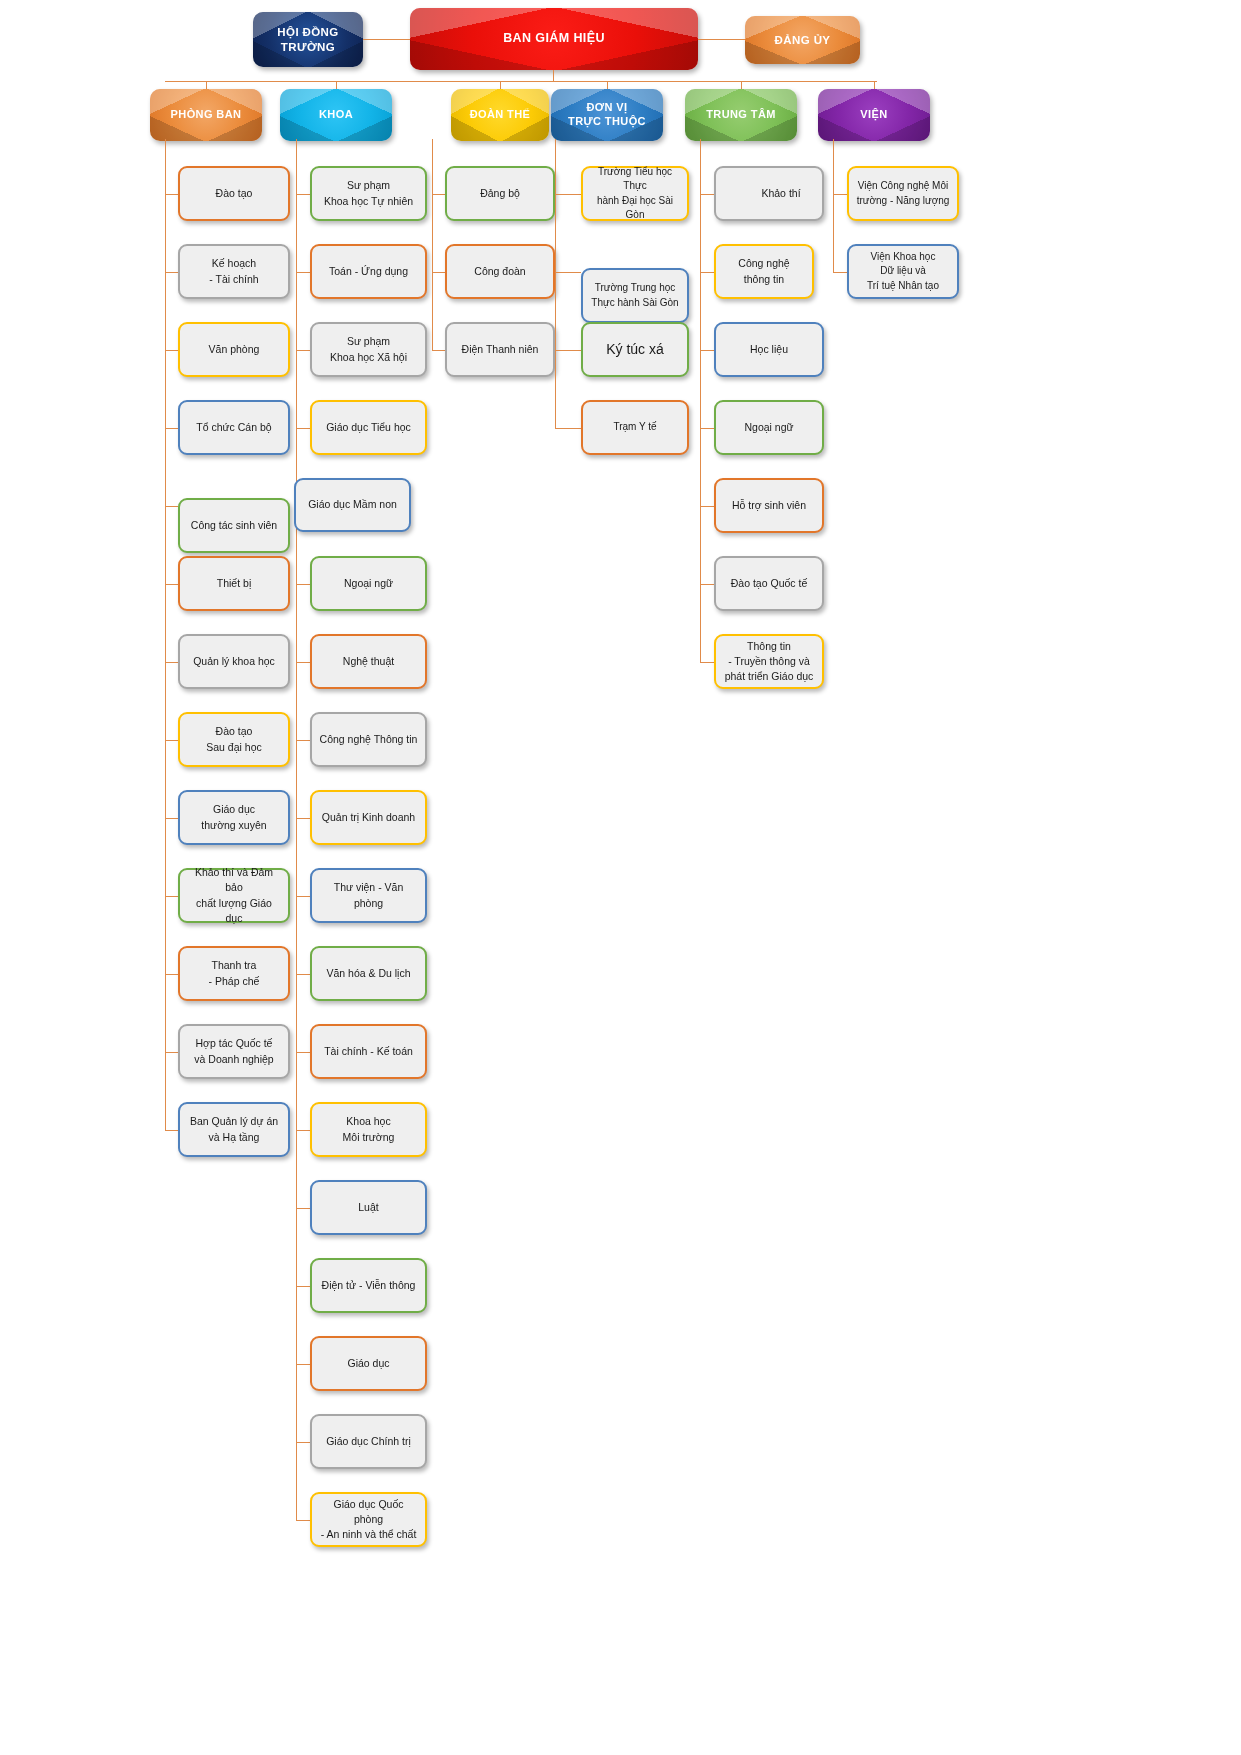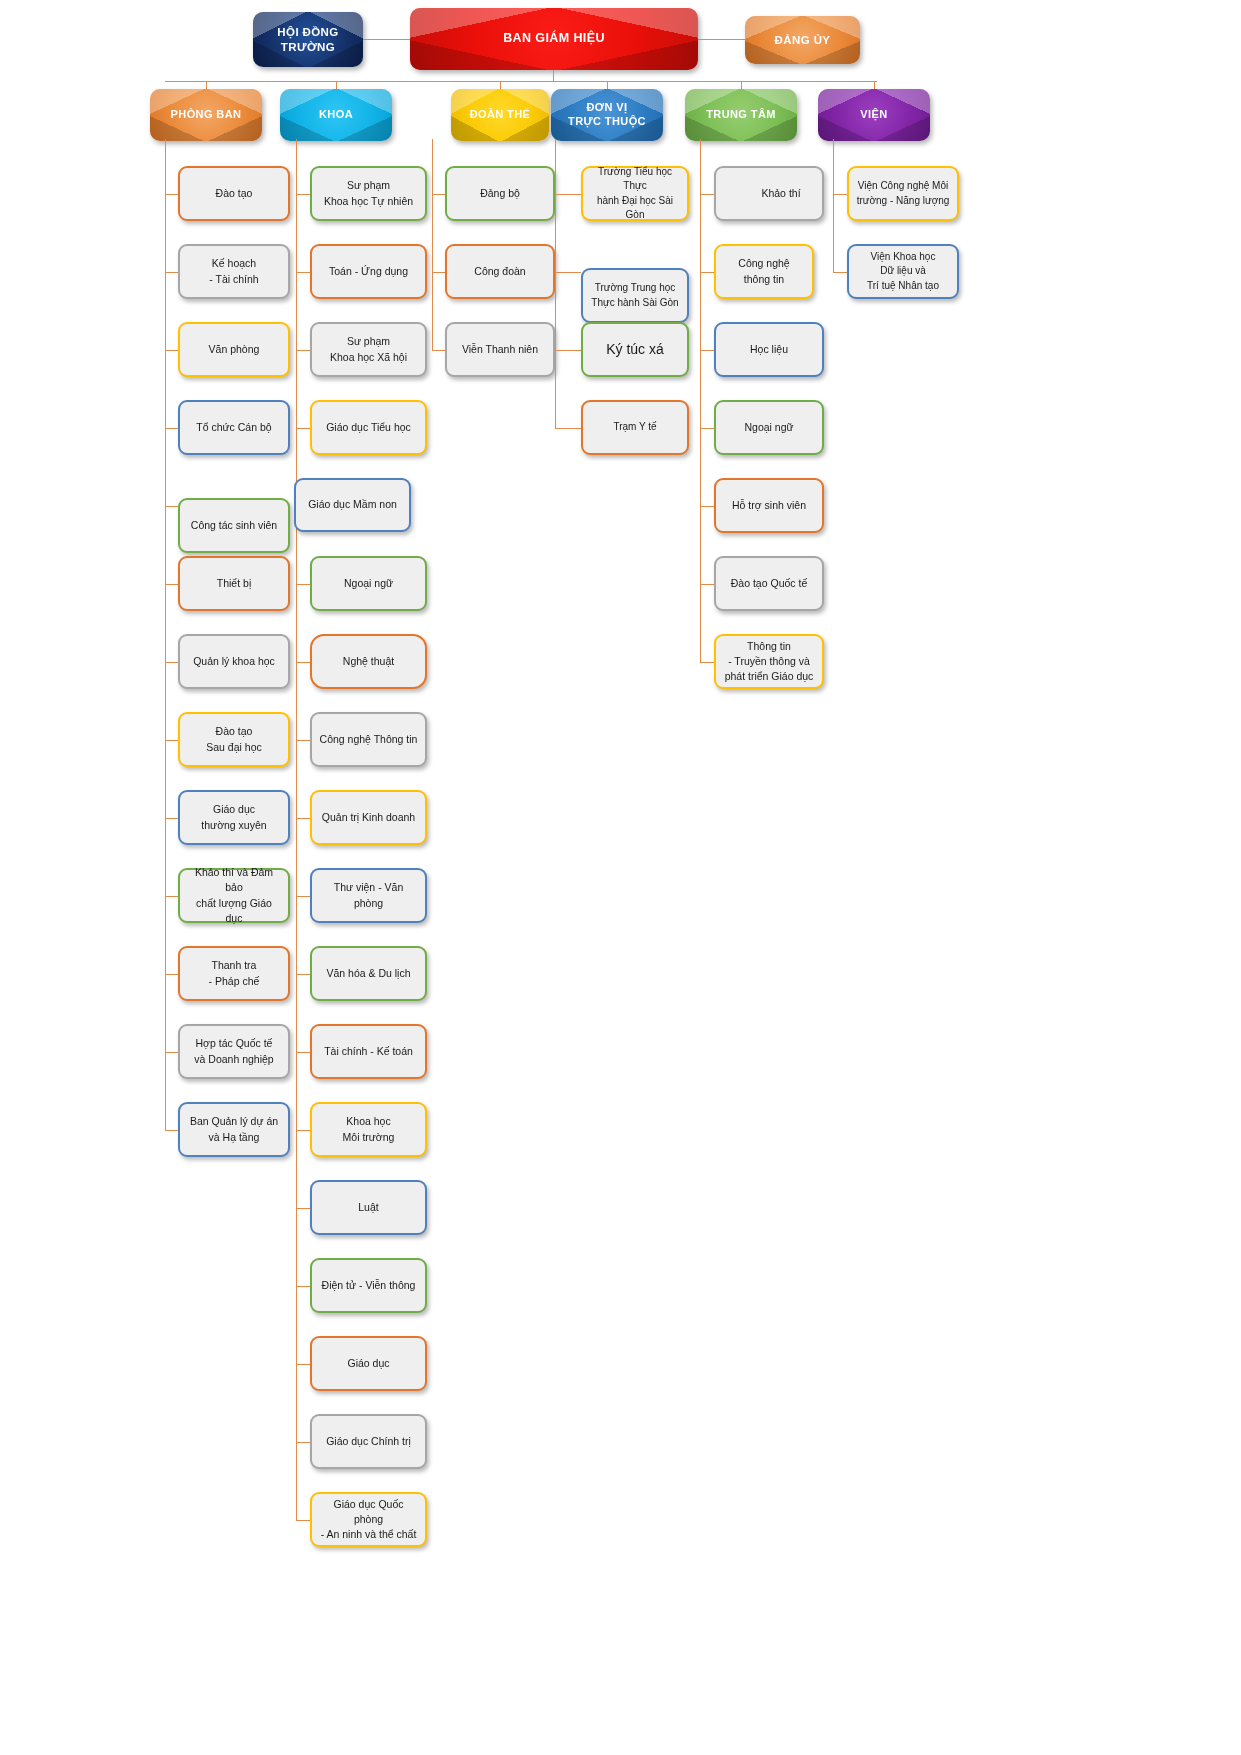--- a/index.html
+++ b/index.html
@@ -183,21 +183,21 @@
     </div>
     <div class="ln" style="left: 296px; top: 505.5px; width: 14px; height: 1px; background: rgb(224, 139, 74);"></div>
     <div class="node b-blue" style="left: 294px; top: 478px; width: 117px; height: 54px; font-size: 10.5px;">
       <span class="lbl">Giáo dục Mầm non</span>
     </div>
     <div class="ln" style="left: 296px; top: 583.5px; width: 14px; height: 1px; background: rgb(224, 139, 74);"></div>
     <div class="node b-green" style="left: 310px; top: 556px; width: 117px; height: 55px; font-size: 10.5px;">
       <span class="lbl">Ngoại ngữ</span>
     </div>
     <div class="ln" style="left: 296px; top: 661.5px; width: 14px; height: 1px; background: rgb(224, 139, 74);"></div>
-    <div class="node b-orange" style="left: 310px; top: 634px; width: 117px; height: 55px; font-size: 10.5px; border-radius: 14px;">
+    <div class="node b-orange" style="left: 310px; top: 634px; width: 117px; height: 55px; font-size: 10.5px;">
       <span class="lbl">Nghệ thuật</span>
     </div>
     <div class="ln" style="left: 296px; top: 739.5px; width: 14px; height: 1px; background: rgb(224, 139, 74);"></div>
     <div class="node b-gray" style="left: 310px; top: 712px; width: 117px; height: 55px; font-size: 10.5px;">
       <span class="lbl">Công nghệ Thông tin</span>
     </div>
     <div class="ln" style="left: 296px; top: 817.5px; width: 14px; height: 1px; background: rgb(224, 139, 74);"></div>
     <div class="node b-yellow" style="left: 310px; top: 790px; width: 117px; height: 55px; font-size: 10.5px;">
       <span class="lbl">Quản trị Kinh doanh</span>
     </div>
@@ -241,21 +241,21 @@
     <div class="ln" style="left: 432px; top: 193.5px; width: 13px; height: 1px; background: rgb(224, 139, 74);"></div>
     <div class="node b-green" style="left: 445px; top: 166px; width: 110px; height: 55px; font-size: 10.5px;">
       <span class="lbl">Đảng bộ</span>
     </div>
     <div class="ln" style="left: 432px; top: 271.5px; width: 13px; height: 1px; background: rgb(224, 139, 74);"></div>
     <div class="node b-orange" style="left: 445px; top: 244px; width: 110px; height: 55px; font-size: 10.5px;">
       <span class="lbl">Công đoàn</span>
     </div>
     <div class="ln" style="left: 432px; top: 349.5px; width: 13px; height: 1px; background: rgb(224, 139, 74);"></div>
     <div class="node b-gray" style="left: 445px; top: 322px; width: 110px; height: 55px; font-size: 10.5px;">
-      <span class="lbl">Viễn Thanh niên</span>
+      <span class="lbl">Điện Thanh niên</span>
     </div>
     <div class="ln" style="left: 555px; top: 139px; width: 1px; height: 288.5px; background: rgb(224, 139, 74);"></div>
     <div class="ln" style="left: 555px; top: 193.5px; width: 26px; height: 1px; background: rgb(224, 139, 74);"></div>
     <div class="node b-yellow" style="left: 581px; top: 166px; width: 108px; height: 55px; font-size: 10px;">
       <span class="lbl">Trường Tiểu học Thực<br>hành Đại học Sài Gòn</span>
     </div>
     <div class="ln" style="left: 555px; top: 271.5px; width: 26px; height: 1px; background: rgb(224, 139, 74);"></div>
     <div class="node b-blue" style="left: 581px; top: 244px; width: 108px; height: 55px; font-size: 10px; margin-top: 24px;">
       <span class="lbl">Trường Trung học<br>Thực hành Sài Gòn</span>
     </div>

